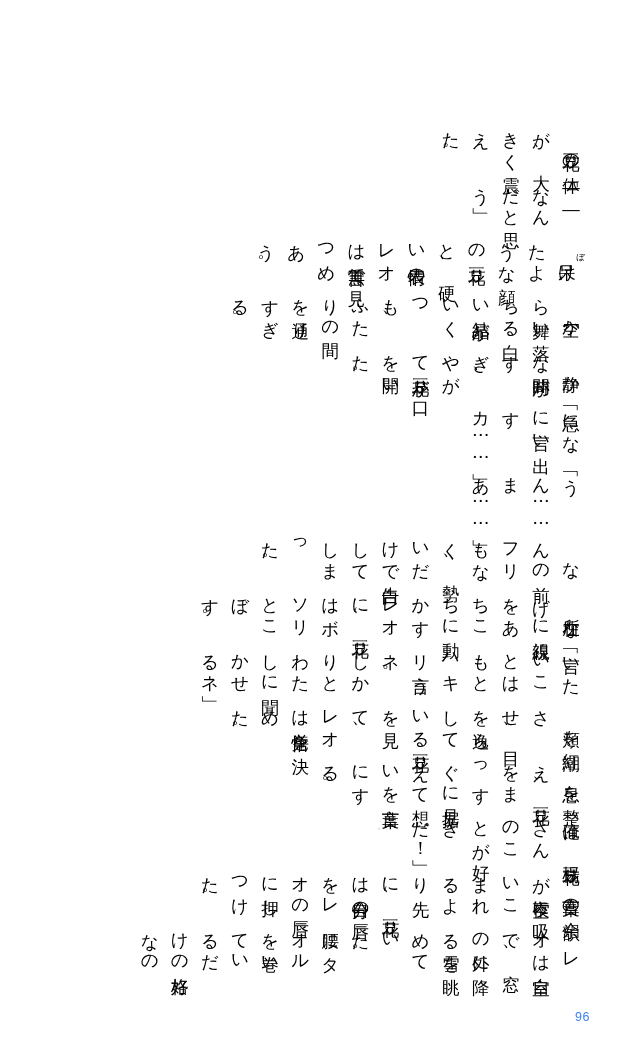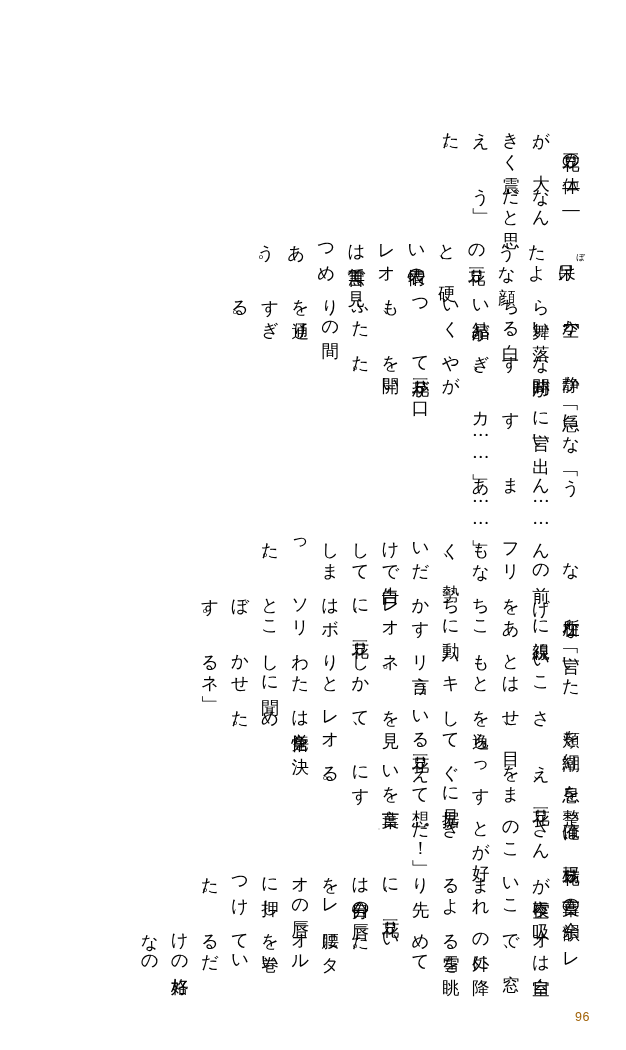--- a/index.html
+++ b/index.html
@@ -58,21 +58,21 @@
     font-size: 8.5px;
     letter-spacing: 0px;
   }
 
   #page-number {
     position: absolute;
     right: 36px;
     bottom: 26px;
     font-size: 12.5px;
     font-family: "Liberation Sans", sans-serif;
-    color: #a16207;
+    color: #3b82f6;
     letter-spacing: 0.5px;
   }
 
   
   .speck {
     position: absolute;
     width: 2px;
     height: 2px;
     background: #d8d8d8;
     border-radius: 50%;

